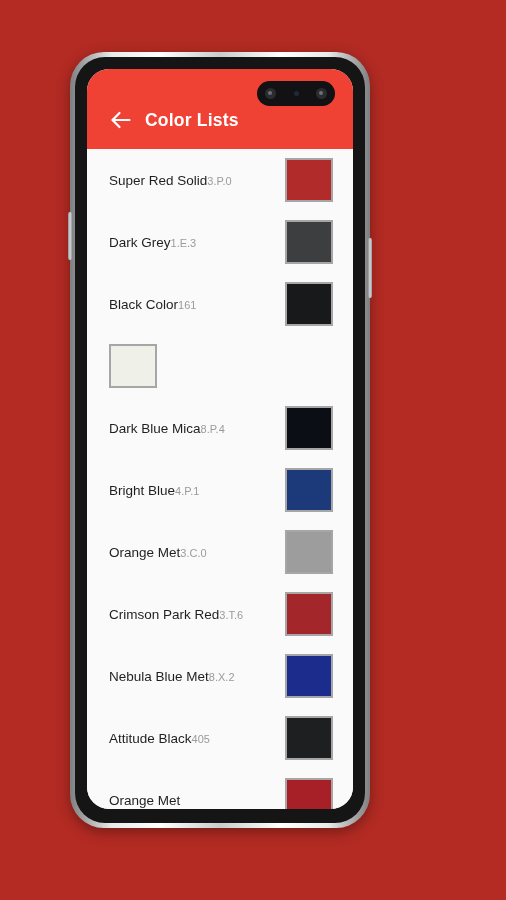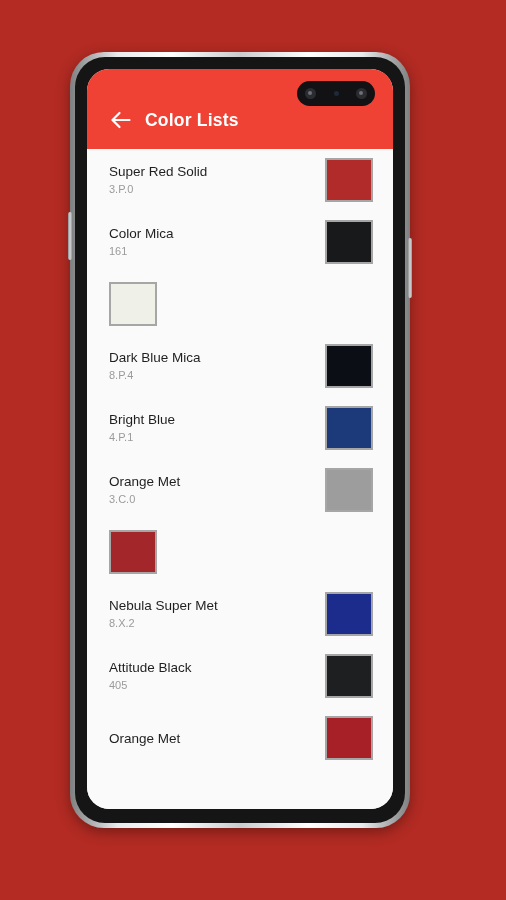--- a/index.html
+++ b/index.html
@@ -20,21 +20,21 @@
     width: 506px;
     height: 900px;
     background: #b32b23;
   }
 
   
   #phone-frame {
     position: absolute;
     left: 70px;
     top: 52px;
-    width: 340px;
+    width: 300px;
     height: 776px;
     border-radius: 34px;
     background: linear-gradient(90deg,
         #7e7f80 0%, #e9eaec 14%, #ffffff 30%,
         #c9cbcd 50%,
         #ffffff 70%, #e9eaec 86%, #7e7f80 100%);
     box-shadow: 0 4px 14px rgba(0,0,0,0.35);
   }
   
   #phone-bezel {
@@ -154,21 +154,21 @@
     display: flex;
     align-items: center;
     justify-content: space-between;
     height: 62px;
     padding: 0 20px 0 22px;
     box-sizing: border-box;
     cursor: pointer;
   }
   .item-text {
     display: flex;
-    flex-direction: column;
+    flex-direction: row;
     justify-content: flex-start;
   }
   .item-name {
     font-size: 13.5px;
     color: #1f1f1f;
     line-height: 17px;
   }
   .item-code {
     font-size: 11px;
     color: #9b9b9b;
@@ -219,21 +219,28 @@
         <div id="color-list" style="background: rgb(250, 250, 250);">
             <div class="list-item">
               <div class="item-text">
                 <div class="item-name">Super Red Solid</div>
                 <div class="item-code">3.P.0</div>
               </div>
               <div class="swatch" style="background: rgb(177, 43, 43);"></div>
             </div>
             <div class="list-item">
               <div class="item-text">
-                <div class="item-name">Color Mica</div>
+                <div class="item-name">Dark Grey</div>
+                <div class="item-code">1.E.3</div>
+              </div>
+              <div class="swatch" style="background: rgb(61, 62, 64);"></div>
+            </div>
+            <div class="list-item">
+              <div class="item-text">
+                <div class="item-name">Black Color</div>
                 <div class="item-code">161</div>
               </div>
               <div class="swatch" style="background: rgb(24, 25, 27);"></div>
             </div>
             <div class="list-item">
               <div class="swatch" style="background: rgb(239, 240, 232);"></div>
             </div>
             <div class="list-item">
               <div class="item-text">
                 <div class="item-name">Dark Blue Mica</div>
@@ -249,25 +256,29 @@
               <div class="swatch" style="background: rgb(28, 58, 122);"></div>
             </div>
             <div class="list-item">
               <div class="item-text">
                 <div class="item-name">Orange Met</div>
                 <div class="item-code">3.C.0</div>
               </div>
               <div class="swatch" style="background: rgb(156, 157, 156);"></div>
             </div>
             <div class="list-item">
+              <div class="item-text">
+                <div class="item-name">Crimson Park Red</div>
+                <div class="item-code">3.T.6</div>
+              </div>
               <div class="swatch" style="background: rgb(163, 38, 43);"></div>
             </div>
             <div class="list-item">
               <div class="item-text">
-                <div class="item-name">Nebula Super Met</div>
+                <div class="item-name">Nebula Blue Met</div>
                 <div class="item-code">8.X.2</div>
               </div>
               <div class="swatch" style="background: rgb(28, 44, 140);"></div>
             </div>
             <div class="list-item">
               <div class="item-text">
                 <div class="item-name">Attitude Black</div>
                 <div class="item-code">405</div>
               </div>
               <div class="swatch" style="background: rgb(30, 31, 33);"></div>

